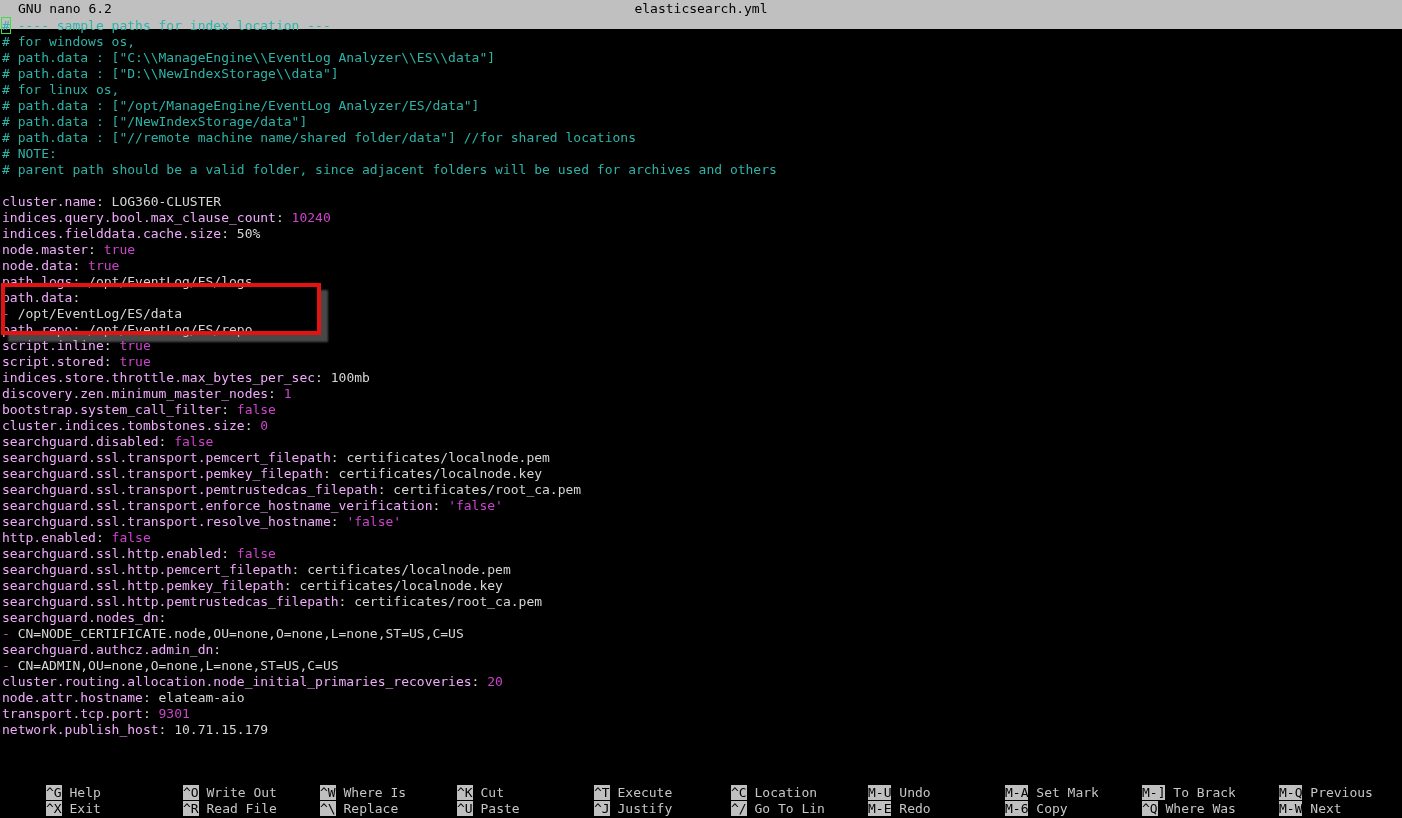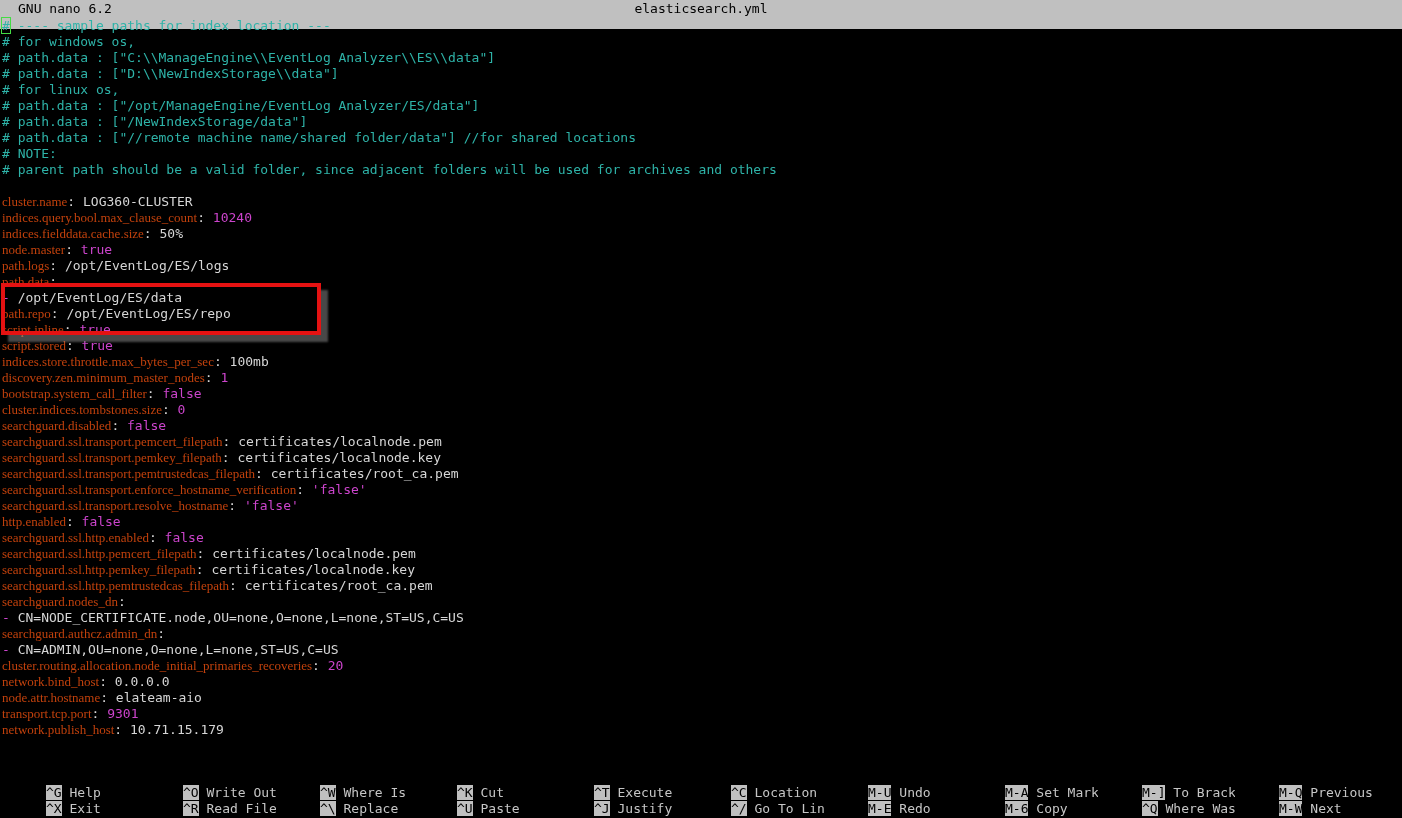--- a/index.html
+++ b/index.html
@@ -15,21 +15,21 @@
     position:absolute; top:0; left:0; width:1402px; height:29px;
     background:#c0c0c0; color:#000; line-height:17px;
   }
   .titlebar .app-title { position:absolute; left:18px; top:0; }
   .titlebar .file-title { position:absolute; left:0; top:0; width:100%; text-align:center;border-radius:6px; }
   .editor {
     position:absolute; top:18px; left:2px; width:1398px;
   }
   .line { height:16px; line-height:16px; white-space:pre; }
   .seg-comment { color:#2eb3a8; }
-  .seg-key     { color:#c2410c;font-family:Liberation Serif, serif; }
+  .seg-key     { color:#f0abfc; }
   .seg-plain   { color:#d6d6d6; }
   .seg-special { color:#cc44cc; }
   .cursor { outline:1px solid #44dc44; }
   .annotation-box {
     position:absolute; left:1px; top:283px; width:320px; height:52px;
     border:4px solid #e51212;
     box-shadow:7px 7px 2px rgba(160,160,160,0.45);
     pointer-events:none;
     background:transparent;
   }
@@ -58,20 +58,21 @@
     <div class="line"><span class="seg-comment"># path.data : ["/opt/ManageEngine/EventLog Analyzer/ES/data"]</span></div>
     <div class="line"><span class="seg-comment"># path.data : ["/NewIndexStorage/data"]</span></div>
     <div class="line"><span class="seg-comment"># path.data : ["//remote machine name/shared folder/data"] //for shared locations</span></div>
     <div class="line"><span class="seg-comment"># NOTE:</span></div>
     <div class="line"><span class="seg-comment"># parent path should be a valid folder, since adjacent folders will be used for archives and others</span></div>
     <div class="line">&nbsp;</div>
     <div class="line"><span class="seg-key">cluster.name</span><span class="seg-plain">: LOG360-CLUSTER</span></div>
     <div class="line"><span class="seg-key">indices.query.bool.max_clause_count</span><span class="seg-plain">: </span><span class="seg-special">10240</span></div>
     <div class="line"><span class="seg-key">indices.fielddata.cache.size</span><span class="seg-plain">: 50%</span></div>
     <div class="line"><span class="seg-key">node.master</span><span class="seg-plain">: </span><span class="seg-special">true</span></div>
+    <div class="line"><span class="seg-key">node.data</span><span class="seg-plain">: </span><span class="seg-special">true</span></div>
     <div class="line"><span class="seg-key">path.logs</span><span class="seg-plain">: /opt/EventLog/ES/logs</span></div>
     <div class="line"><span class="seg-key">path.data</span><span class="seg-plain">:</span></div>
     <div class="line"><span class="seg-special">-</span><span class="seg-plain"> /opt/EventLog/ES/data</span></div>
     <div class="line"><span class="seg-key">path.repo</span><span class="seg-plain">: /opt/EventLog/ES/repo</span></div>
     <div class="line"><span class="seg-key">script.inline</span><span class="seg-plain">: </span><span class="seg-special">true</span></div>
     <div class="line"><span class="seg-key">script.stored</span><span class="seg-plain">: </span><span class="seg-special">true</span></div>
     <div class="line"><span class="seg-key">indices.store.throttle.max_bytes_per_sec</span><span class="seg-plain">: 100mb</span></div>
     <div class="line"><span class="seg-key">discovery.zen.minimum_master_nodes</span><span class="seg-plain">: </span><span class="seg-special">1</span></div>
     <div class="line"><span class="seg-key">bootstrap.system_call_filter</span><span class="seg-plain">: </span><span class="seg-special">false</span></div>
     <div class="line"><span class="seg-key">cluster.indices.tombstones.size</span><span class="seg-plain">: </span><span class="seg-special">0</span></div>
@@ -84,21 +85,20 @@
     <div class="line"><span class="seg-key">http.enabled</span><span class="seg-plain">: </span><span class="seg-special">false</span></div>
     <div class="line"><span class="seg-key">searchguard.ssl.http.enabled</span><span class="seg-plain">: </span><span class="seg-special">false</span></div>
     <div class="line"><span class="seg-key">searchguard.ssl.http.pemcert_filepath</span><span class="seg-plain">: certificates/localnode.pem</span></div>
     <div class="line"><span class="seg-key">searchguard.ssl.http.pemkey_filepath</span><span class="seg-plain">: certificates/localnode.key</span></div>
     <div class="line"><span class="seg-key">searchguard.ssl.http.pemtrustedcas_filepath</span><span class="seg-plain">: certificates/root_ca.pem</span></div>
     <div class="line"><span class="seg-key">searchguard.nodes_dn</span><span class="seg-plain">:</span></div>
     <div class="line"><span class="seg-special">-</span><span class="seg-plain"> CN=NODE_CERTIFICATE.node,OU=none,O=none,L=none,ST=US,C=US</span></div>
     <div class="line"><span class="seg-key">searchguard.authcz.admin_dn</span><span class="seg-plain">:</span></div>
     <div class="line"><span class="seg-special">-</span><span class="seg-plain"> CN=ADMIN,OU=none,O=none,L=none,ST=US,C=US</span></div>
     <div class="line"><span class="seg-key">cluster.routing.allocation.node_initial_primaries_recoveries</span><span class="seg-plain">: </span><span class="seg-special">20</span></div>
-    <div class="line"><span class="seg-key">network.bind_host</span><span class="seg-plain">: 0.0.0.0</span></div>
     <div class="line"><span class="seg-key">node.attr.hostname</span><span class="seg-plain">: elateam-aio</span></div>
     <div class="line"><span class="seg-key">transport.tcp.port</span><span class="seg-plain">: </span><span class="seg-special">9301</span></div>
     <div class="line"><span class="seg-key">network.publish_host</span><span class="seg-plain">: 10.71.15.179</span></div>
   </div>
 
 <div class="annotation-box"></div>
 
 <div class="shortcut-bar">
   <div class="srow"><span class="sitem"><span class="skey">^G</span><span> Help</span></span><span class="sitem"><span class="skey">^O</span><span> Write Out</span></span><span class="sitem"><span class="skey">^W</span><span> Where Is</span></span><span class="sitem"><span class="skey">^K</span><span> Cut</span></span><span class="sitem"><span class="skey">^T</span><span> Execute</span></span><span class="sitem"><span class="skey">^C</span><span> Location</span></span><span class="sitem"><span class="skey">M-U</span><span> Undo</span></span><span class="sitem"><span class="skey">M-A</span><span> Set Mark</span></span><span class="sitem"><span class="skey">M-]</span><span> To Bracket</span></span><span class="sitem"><span class="skey">M-Q</span><span> Previous</span></span></div>
   <div class="srow"><span class="sitem"><span class="skey">^X</span><span> Exit</span></span><span class="sitem"><span class="skey">^R</span><span> Read File</span></span><span class="sitem"><span class="skey">^\</span><span> Replace</span></span><span class="sitem"><span class="skey">^U</span><span> Paste</span></span><span class="sitem"><span class="skey">^J</span><span> Justify</span></span><span class="sitem"><span class="skey">^/</span><span> Go To Line</span></span><span class="sitem"><span class="skey">M-E</span><span> Redo</span></span><span class="sitem"><span class="skey">M-6</span><span> Copy</span></span><span class="sitem"><span class="skey">^Q</span><span> Where Was</span></span><span class="sitem"><span class="skey">M-W</span><span> Next</span></span></div>

